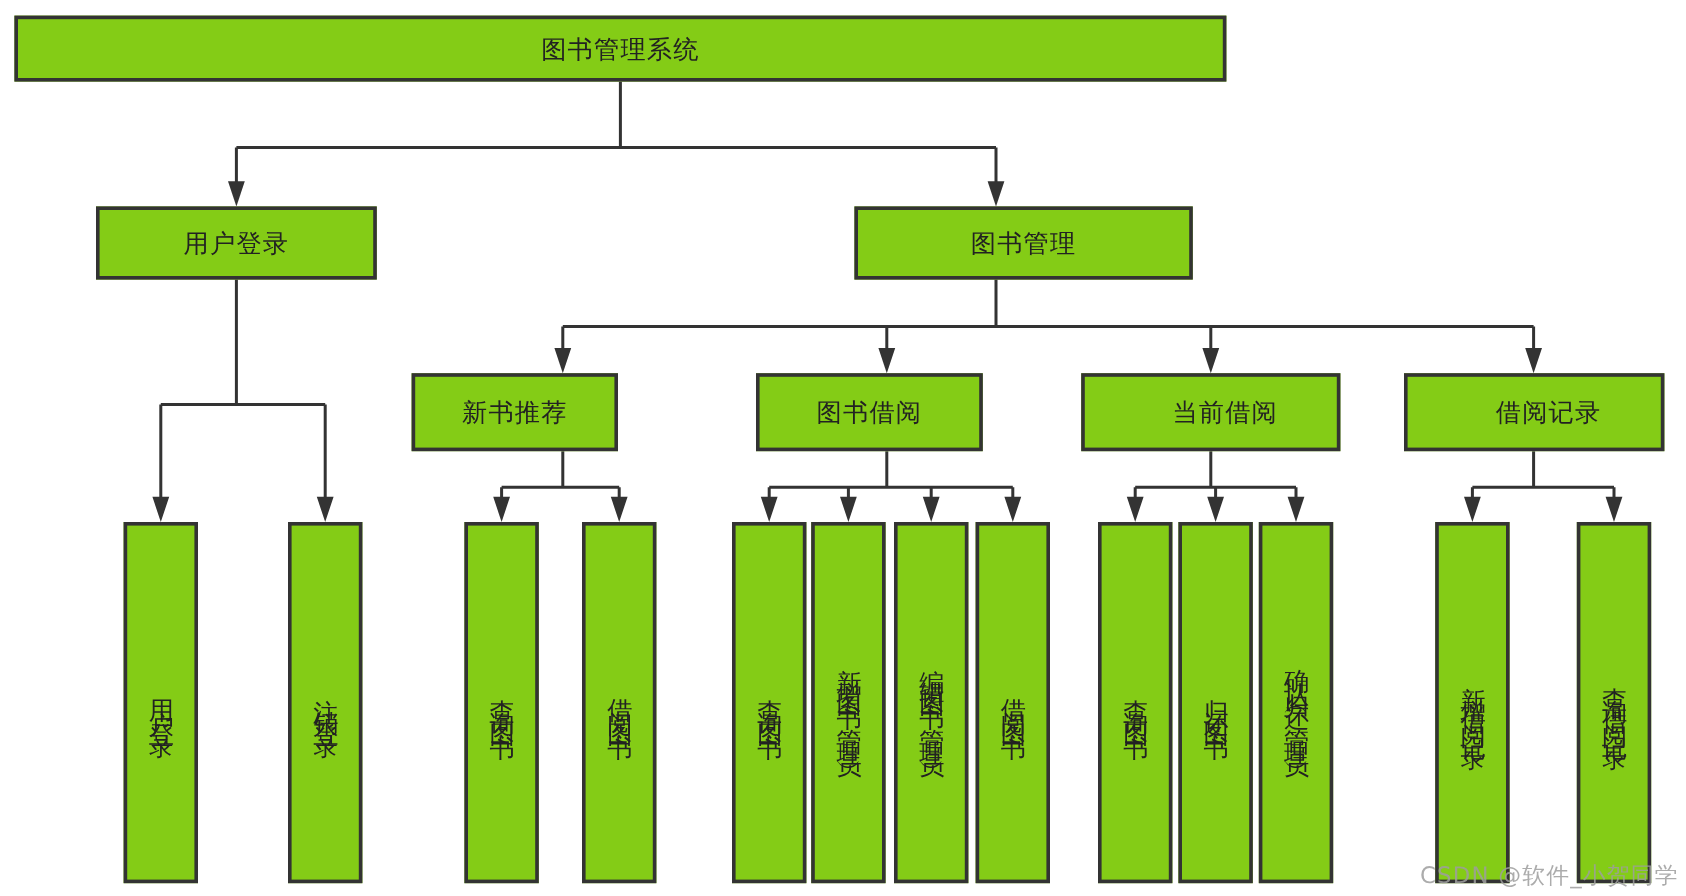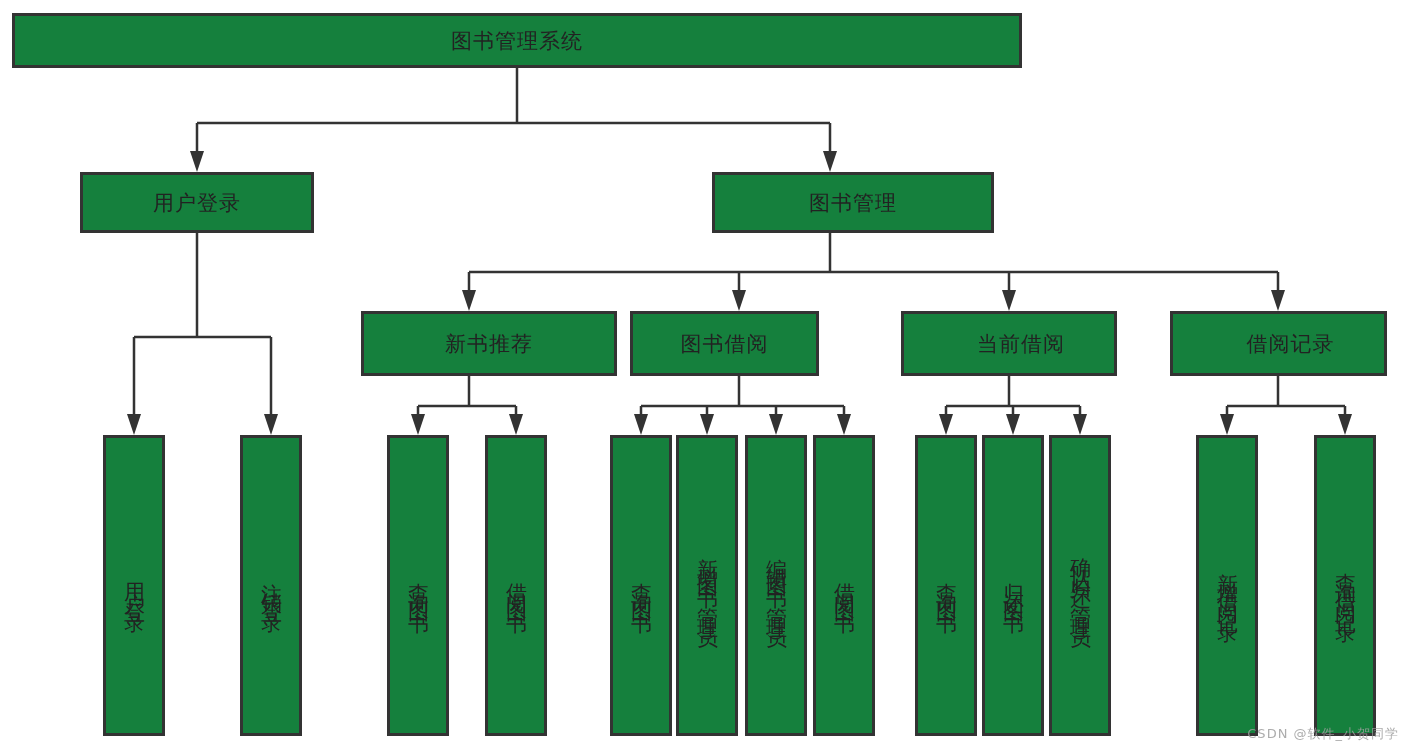--- a/index.html
+++ b/index.html
@@ -29,21 +29,21 @@
     fill: none;
   }
   #connectors polygon {
     fill: #333333;
     stroke: none;
   }
   .box {
     position: absolute;
     box-sizing: border-box;
     border: 3px solid #333333;
-    background: #15803d;
+    background: #84cc16;
     display: flex;
     align-items: center;
     justify-content: center;
     color: #222222;
     font-size: 21px;
     letter-spacing: 1px;
     text-align: center;
   }
   .root-box   { left: 12px;  top: 13px;  width: 1010px; height: 55px; }
   .l2-box     { top: 172px; height: 61px; }
@@ -54,21 +54,21 @@
     text-orientation: mixed;
     letter-spacing: 10px;
     font-size: 21px;
     line-height: 1;
     white-space: nowrap;
   }
   #watermark {
     position: absolute;
     right: 6px;
     bottom: 4px;
-    font-size: 13px;
+    font-size: 19px;
     color: #9e9e9e;
     letter-spacing: 1px;
     opacity: 0.85;
     z-index: 10;
     white-space: nowrap;
     text-align: right;
   }
 </style>
 </head>
 <body>
@@ -122,21 +122,21 @@
     <span>图书管理系统</span>
   </div>
 
   <div class="box l2-box" style="left:80px; width:234px;">
     <span>用户登录</span>
   </div>
   <div class="box l2-box" style="left:712px; width:282px;">
     <span>图书管理</span>
   </div>
 
-  <div class="box l3-box" style="left:361px; width:256px;">
+  <div class="box l3-box" style="left:343px; width:172px;">
     <span>新书推荐</span>
   </div>
   <div class="box l3-box" style="left:630px; width:189px;">
     <span>图书借阅</span>
   </div>
   <div class="box l3-box" style="left:901px; width:216px;padding-left:24px;">
     <span>当前借阅</span>
   </div>
   <div class="box l3-box" style="left:1170px; width:217px;padding-left:24px;">
     <span>借阅记录</span>

